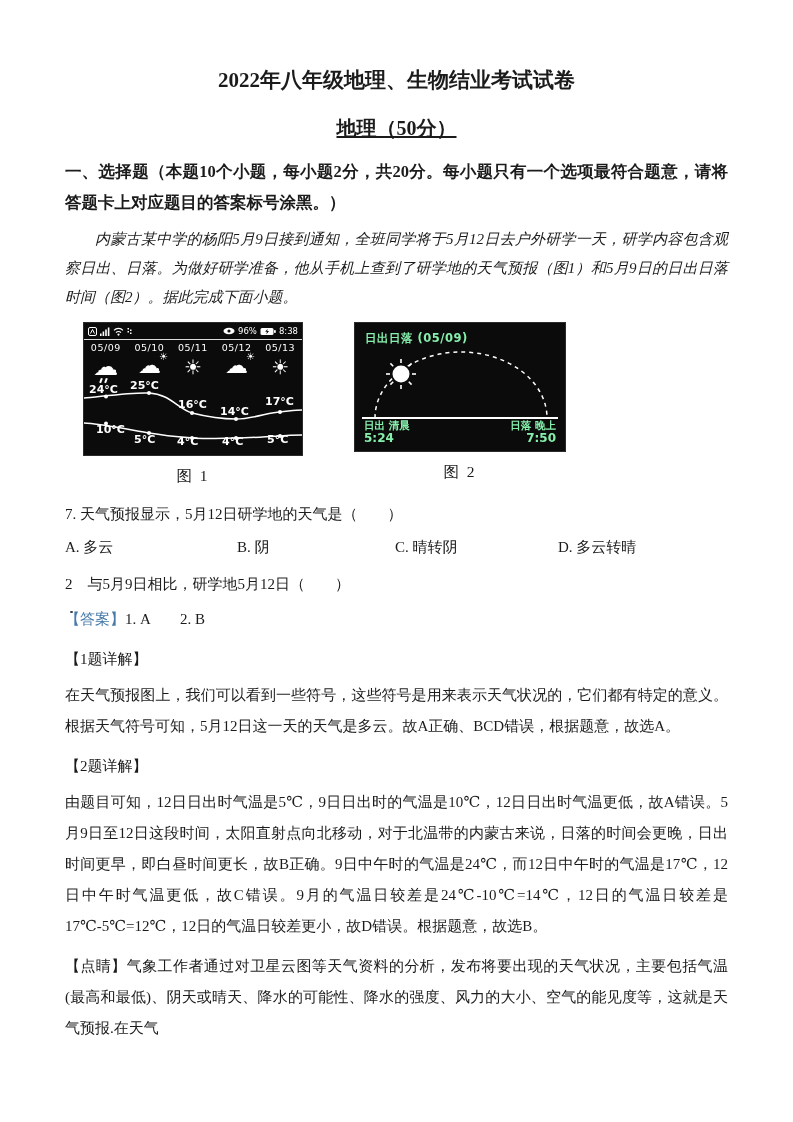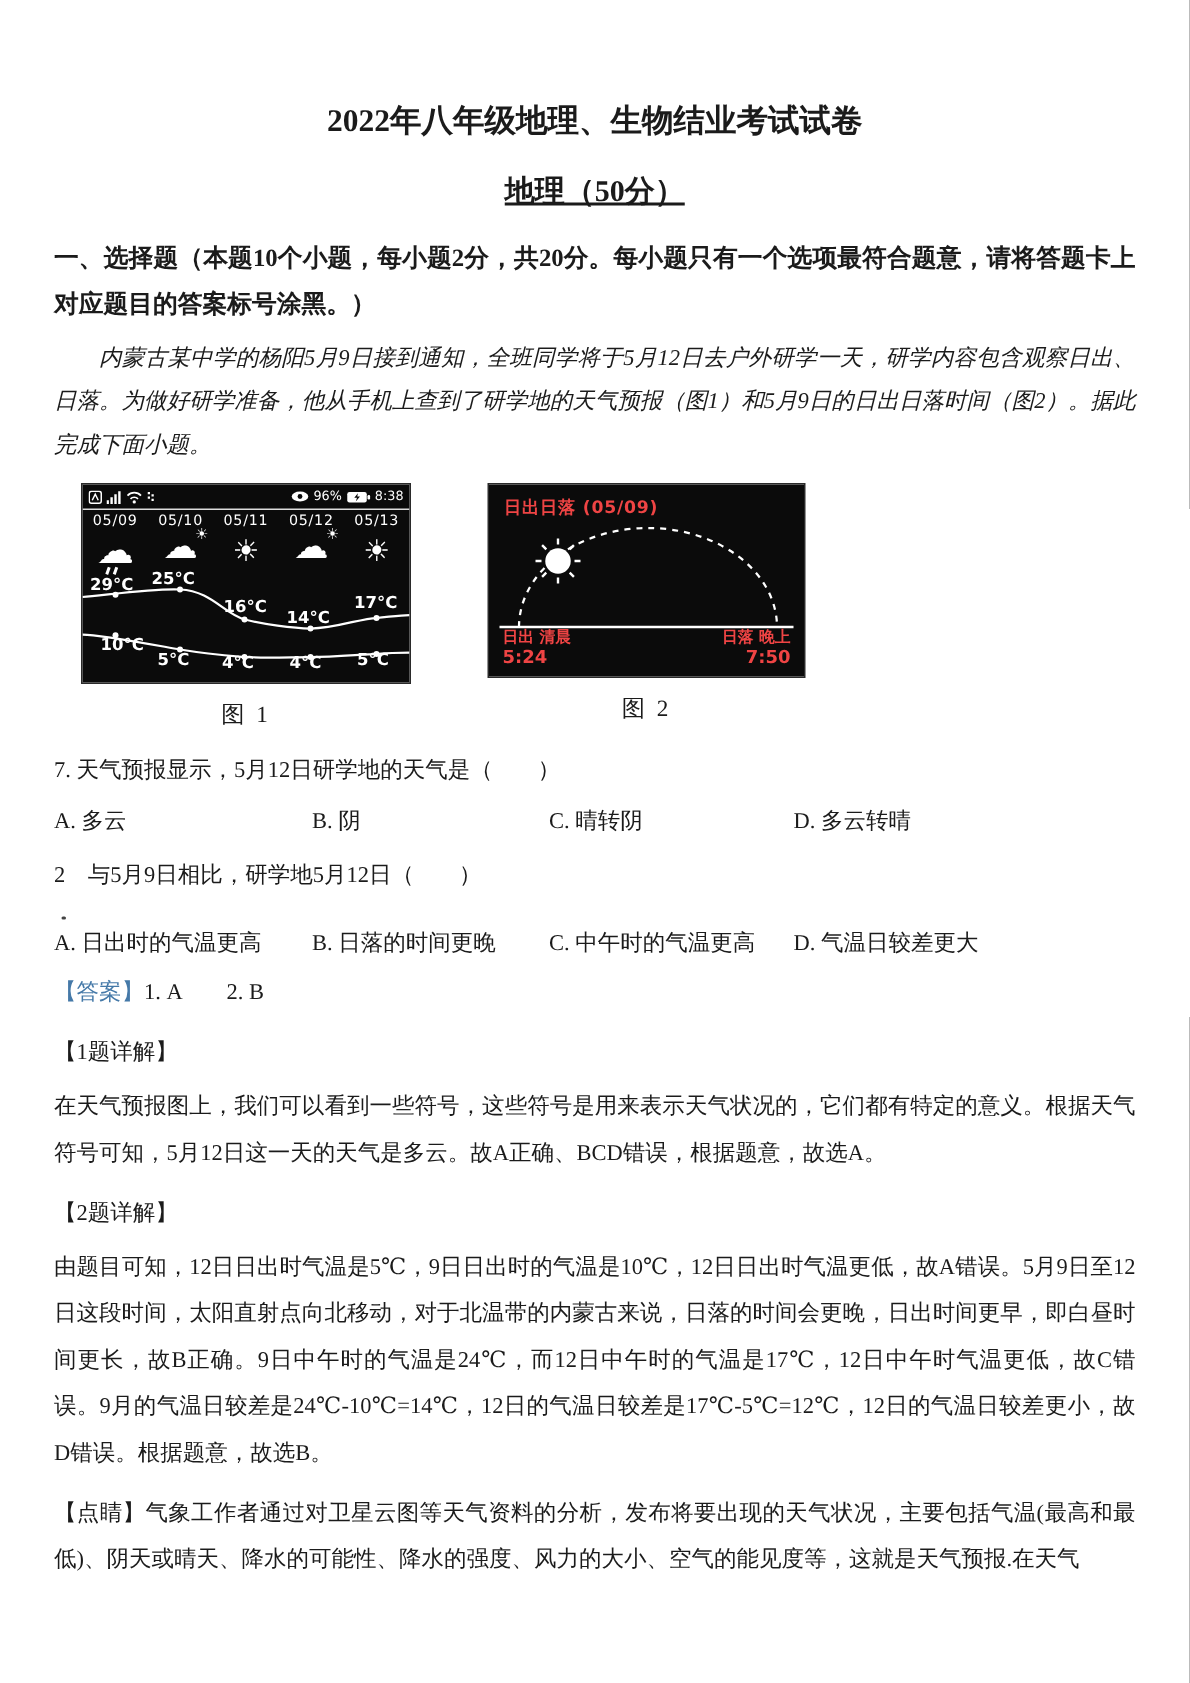--- a/index.html
+++ b/index.html
@@ -1,20 +1,20 @@
 <!DOCTYPE html>
 <html><head>
 <meta charset="utf-8">
 <style>
   * { margin:0; padding:0; box-sizing:border-box; }
   html,body { background:#888; }
   .page {
     width:793px; height:1122px; margin:0 auto; background:#ffffff;
     font-family:"Liberation Serif","DejaVu Serif",serif; color:#1b1b1b;
-    padding:66px 36px 0; position:relative; overflow:hidden;
+    padding:66px 65px 0; position:relative; overflow:hidden;
   }
   .doc-title { font-size:21px; font-weight:700; text-align:center; line-height:28px; }
   .doc-subtitle { font-size:20px; font-weight:700; text-align:center; line-height:28px; margin-top:20px;text-decoration:underline; }
   .section-heading { font-size:16.5px; font-weight:700; line-height:31px; margin-top:14px; text-align:justify; }
   .intro { font-size:15px; font-style:italic; line-height:29px; margin-top:7px; text-indent:2em; text-align:justify; }
 
   
   .figures-row { display:flex; gap:53px; margin:11px 0 0 19px; align-items:flex-start; }
   .figure-col { display:flex; flex-direction:column; }
   .figure-caption { text-align:center; font-size:15.5px; margin-top:11px; letter-spacing:2px; }
@@ -40,21 +40,21 @@
   .dz { position:absolute; width:1.6px; height:5px; background:#fff; transform:rotate(20deg); bottom:-4px; }
   .dz1 { left:7px; } .dz2 { left:12px; }
   .temp { position:absolute; font-size:11px; font-weight:700; color:#fff; white-space:nowrap; }
   .hi-0{left:5px;  top:42px;} .hi-1{left:46px; top:38px;} .hi-2{left:94px; top:57px;}
   .hi-3{left:136px;top:64px;} .hi-4{left:181px;top:54px;}
   .lo-0{left:12px;  top:82px;} .lo-1{left:50px; top:92px;} .lo-2{left:93px; top:94px;}
   .lo-3{left:138px;top:94px;} .lo-4{left:183px;top:92px;}
 
   
   .sun-chart { width:210px; height:128px; background:#0b0b0b; position:relative;
-               color:#ef4444; font-family:"DejaVu Sans",sans-serif; outline:1px solid #2a2a2a; }
+               color:#86efac; font-family:"DejaVu Sans",sans-serif; outline:1px solid #2a2a2a; }
   .sun-title { position:absolute; top:8px; left:10px; font-size:11.5px; font-weight:700; letter-spacing:0.5px; }
   .sun-svg { position:absolute; inset:0; }
   .sun-labels { position:absolute; bottom:6px; left:9px; right:9px; display:flex; justify-content:space-between; }
   .sl { font-size:10.5px; font-weight:700; line-height:13px; }
   .sl.right { text-align:right; }
   .sl .t { font-size:12px; }
 
   
   .stem { font-size:15px; line-height:22px; margin-top:16px; position:relative; }
   .stem-artifact { position:absolute; left:5px; bottom:-18px; width:2.5px; height:2.5px; background:#444; border-radius:50%; }
@@ -151,21 +151,21 @@
             <div class="cell">
                 <span class="wi wi-sun"></span>
               </div>
             <div class="cell">
                 <span class="wi wi-cloud-sun"></span>
               </div>
             <div class="cell">
                 <span class="wi wi-sun"></span>
               </div>
           </div>
-          <span class="temp hi-0">29°C</span>
+          <span class="temp hi-0">24°C</span>
           <span class="temp hi-1">25°C</span>
           <span class="temp hi-2">16°C</span>
           <span class="temp hi-3">14°C</span>
           <span class="temp hi-4">17°C</span>
           <span class="temp lo-0">10°C</span>
           <span class="temp lo-1">5°C</span>
           <span class="temp lo-2">4°C</span>
           <span class="temp lo-3">4°C</span>
           <span class="temp lo-4">5°C</span>
         </div>
@@ -213,26 +213,20 @@
     <span>A. 多云</span>
     <span>B. 阴</span>
     <span>C. 晴转阴</span>
     <span>D. 多云转晴</span>
   </div>
 
   <div class="stem">
     <span>2　与5月9日相比，研学地5月12日（　　）</span>
     <i class="stem-artifact"></i>
   </div>
-  <div class="options wide-gap">
-    <span>A. 日出时的气温更高</span>
-    <span>B. 日落的时间更晚</span>
-    <span>C. 中午时的气温更高</span>
-    <span>D. 气温日较差更大</span>
-  </div>
 
   <div class="pline">
     <span class="blue">【答案】</span><span>1. A　　2. B</span>
   </div>
   <div class="pline">【1题详解】</div>
   <div class="pline tight">在天气预报图上，我们可以看到一些符号，这些符号是用来表示天气状况的，它们都有特定的意义。根据天气符号可知，5月12日这一天的天气是多云。故A正确、BCD错误，根据题意，故选A。</div>
   <div class="pline">【2题详解】</div>
   <div class="pline tight">由题目可知，12日日出时气温是5℃，9日日出时的气温是10℃，12日日出时气温更低，故A错误。5月9日至12日这段时间，太阳直射点向北移动，对于北温带的内蒙古来说，日落的时间会更晚，日出时间更早，即白昼时间更长，故B正确。9日中午时的气温是24℃，而12日中午时的气温是17℃，12日中午时气温更低，故C错误。9月的气温日较差是24℃-10℃=14℃，12日的气温日较差是17℃-5℃=12℃，12日的气温日较差更小，故D错误。根据题意，故选B。</div>
   <div class="pline">
     <span>【点睛】</span><span>气象工作者通过对卫星云图等天气资料的分析，发布将要出现的天气状况，主要包括气温(最高和最低)、阴天或晴天、降水的可能性、降水的强度、风力的大小、空气的能见度等，这就是天气预报.在天气</span>

